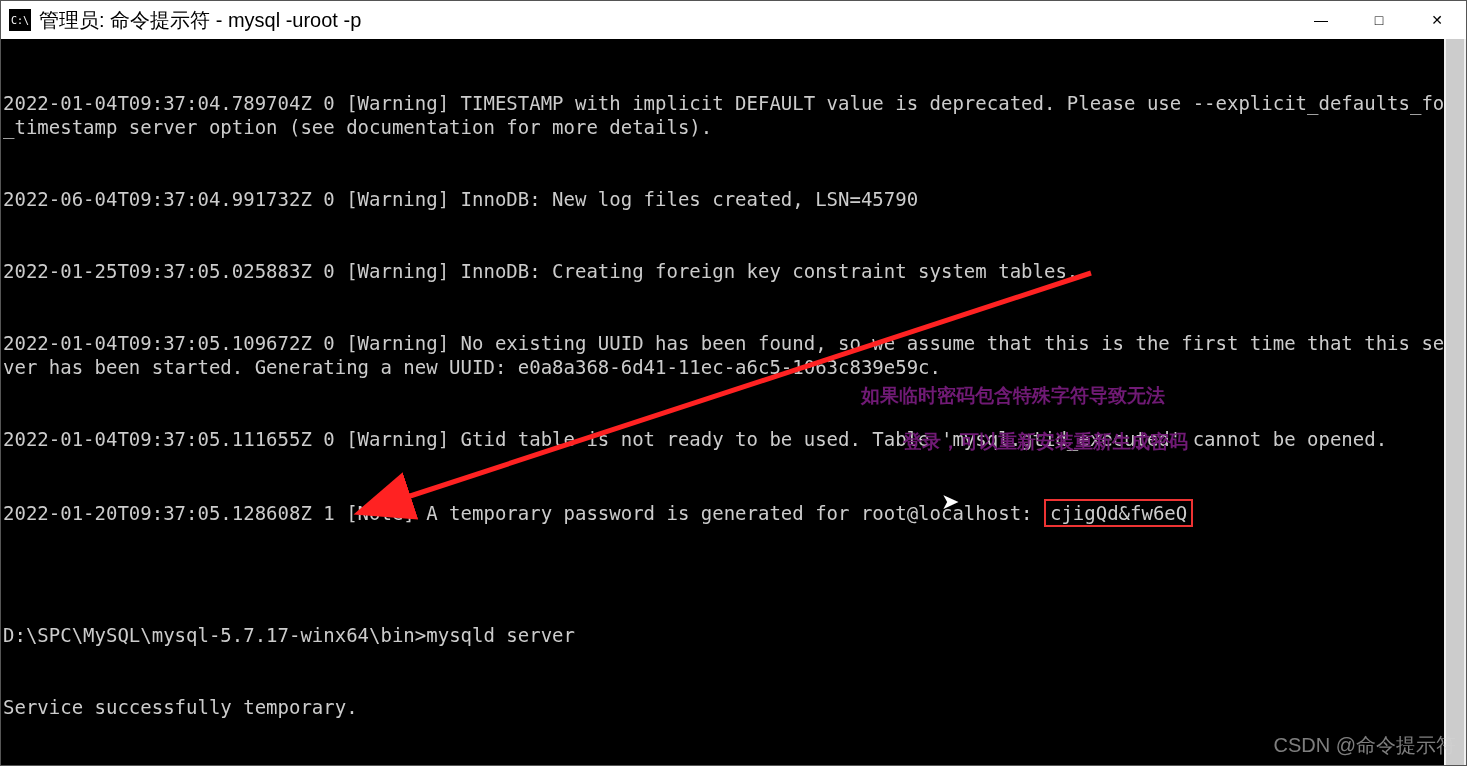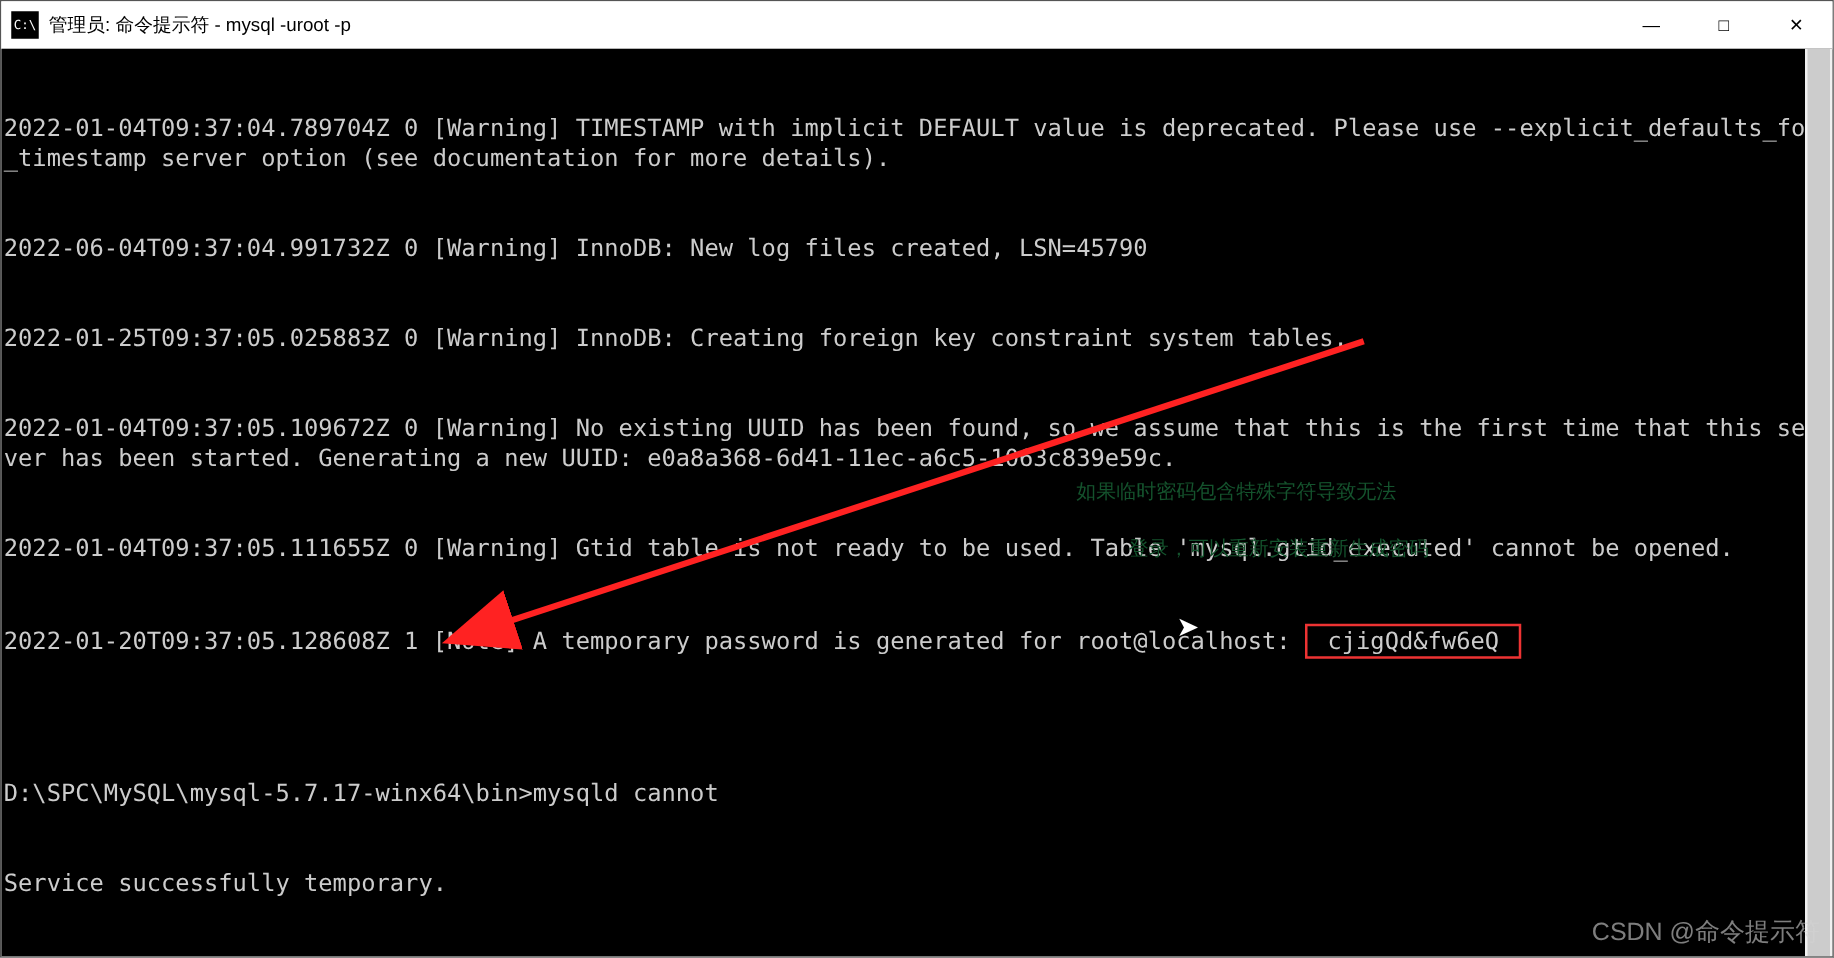--- a/index.html
+++ b/index.html
@@ -1,28 +1,28 @@
 <!DOCTYPE html>
 <html><head>
 <meta charset="utf-8">
 <style>
   html,body{margin:0;padding:0;font-family:"Segoe UI","Microsoft YaHei",sans-serif;}
   .window{width:1467px;height:766px;background:#fff;position:relative;overflow:hidden;border:1px solid #555;box-sizing:border-box;}
   .titlebar{height:38px;background:#fff;display:flex;align-items:center;border-bottom:1px solid #ccc;}
   .titlebar .app-icon{width:22px;height:22px;margin:0 8px;background:#000;display:flex;align-items:center;justify-content:center;color:#fff;font-size:10px;font-family:Consolas,monospace;}
-  .titlebar .title-text{font-size:15px;color:#000;}
+  .titlebar .title-text{font-size:20px;color:#000;}
   .winbtns{margin-left:auto;display:flex;}
   .winbtn{width:58px;height:38px;display:flex;align-items:center;justify-content:center;font-size:14px;color:#000;}
   .terminal{position:absolute;top:38px;left:0;right:0;bottom:0;background:#000;color:#ccc;font-family:"NSimSun","SimSun",Consolas,monospace;font-size:19px;line-height:24px;padding:4px 2px;white-space:pre;overflow:hidden;}
   .terminal .line{white-space:pre-wrap;word-break:break-all;}
   .scroll{position:absolute;top:38px;right:0;bottom:0;width:22px;background:#f0f0f0;}
   .scroll-thumb{position:absolute;left:2px;right:2px;top:0;height:100%;background:#ccc;}
-  .pwbox{border:2px solid #e33;display:inline-block;padding:0 16px;}
+  .pwbox{border:2px solid #e33;display:inline-block;padding:0 4px;}
   .overlay{position:absolute;pointer-events:none;}
-  .anno-text{position:absolute;color:#14532d;font-size:16px;font-weight:400;font-family:"Microsoft YaHei",sans-serif;white-space:nowrap;}
+  .anno-text{position:absolute;color:#701a75;font-size:19px;font-weight:700;font-family:"Microsoft YaHei",sans-serif;white-space:nowrap;}
   .watermark{position:absolute;right:10px;bottom:6px;color:rgba(210,210,210,.6);font-size:20px;font-family:"Microsoft YaHei",sans-serif;}
   .cursor-icon{position:absolute;color:#fff;font-size:22px;}
   svg.arrow{position:absolute;overflow:visible;}
 </style>
 </head>
 <body>
 
 <div class="window">
 
   <div class="titlebar">
@@ -38,21 +38,21 @@
   </div>
 
   <div class="terminal">
     <div class="line">2022-01-04T09:37:04.789704Z 0 [Warning] TIMESTAMP with implicit DEFAULT value is deprecated. Please use --explicit_defaults_for_timestamp server option (see documentation for more details).</div>
     <div class="line">2022-06-04T09:37:04.991732Z 0 [Warning] InnoDB: New log files created, LSN=45790</div>
     <div class="line">2022-01-25T09:37:05.025883Z 0 [Warning] InnoDB: Creating foreign key constraint system tables.</div>
     <div class="line">2022-01-04T09:37:05.109672Z 0 [Warning] No existing UUID has been found, so we assume that this is the first time that this server has been started. Generating a new UUID: e0a8a368-6d41-11ec-a6c5-1063c839e59c.</div>
     <div class="line">2022-01-04T09:37:05.111655Z 0 [Warning] Gtid table is not ready to be used. Table 'mysql.gtid_executed' cannot be opened.</div>
     <div class="line"><span>2022-01-20T09:37:05.128608Z 1 [Note] A temporary password is generated for root@localhost: </span><span class="pwbox">cjigQd&amp;fw6eQ</span></div>
     <div class="line"></div>
-    <div class="line"><span>D:\SPC\MySQL\mysql-5.7.17-winx64\bin&gt;</span><span>mysqld cannot</span></div>
+    <div class="line"><span>D:\SPC\MySQL\mysql-5.7.17-winx64\bin&gt;</span><span>mysqld server</span></div>
     <div class="line">Service successfully temporary.</div>
     <div class="line"></div>
     
     
     
     <div class="line"></div>
     <div class="line"></div>
     
     
     

